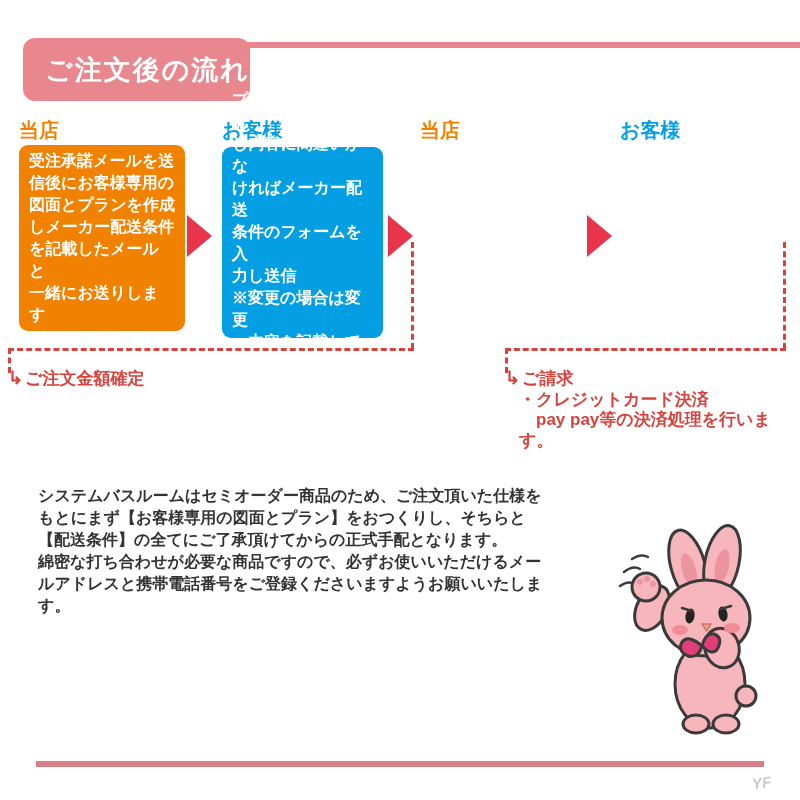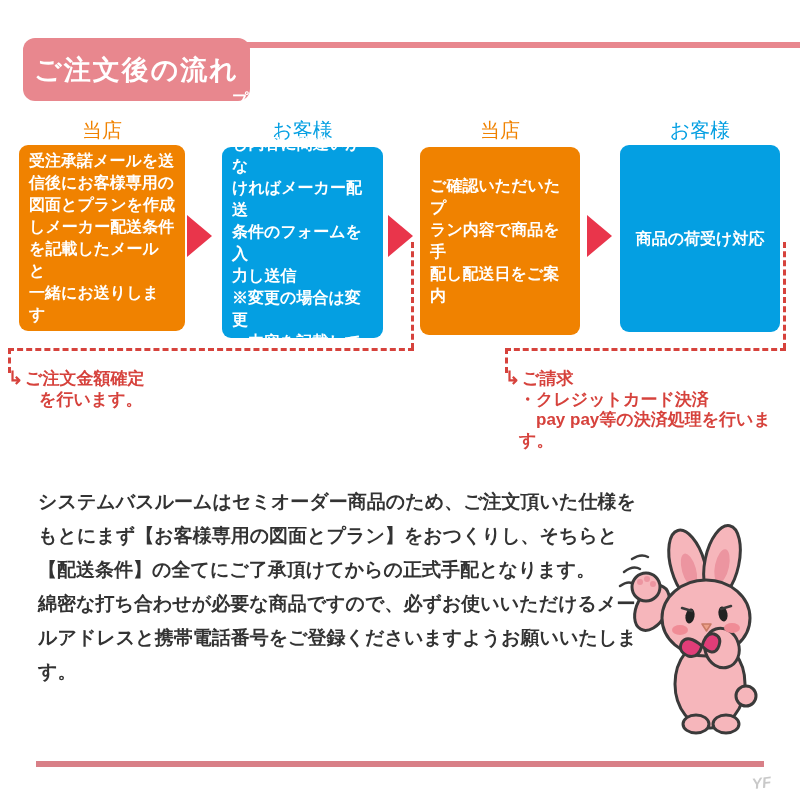--- a/index.html
+++ b/index.html
@@ -14,25 +14,25 @@
   #canvas{
     position:relative;width:800px;height:800px;background:#ffffff;overflow:hidden;
     font-family:"Liberation Sans",sans-serif;color:var(--body-text);
   }
   .abs{position:absolute;}
   .pre{white-space:pre-line;}
   
   .header-line{left:240px;top:42px;width:560px;height:6px;background:var(--header-pink);}
   .header-box{
     left:23px;top:38px;width:227px;height:63px;background:var(--header-pink);
-    border-radius:12px;display:flex;align-items:center;justify-content:center;
+    border-radius:12px;display:flex;align-items:center;justify-content:flex-end;
     color:#fff;font-size:27px;font-weight:bold;letter-spacing:2px;
   }
   
-  .actor{top:117px;height:26px;text-align:center;font-size:20px;font-weight:normal;line-height:26px;}
+  .actor{top:117px;height:26px;font-size:20px;font-weight:bold;line-height:26px;}
   .actor.orange{color:var(--store-orange);}
   .actor.blue{color:var(--customer-blue);}
   
   .flow-box{
     border-radius:9px;color:#fff;font-weight:bold;font-size:16px;line-height:22px;
     display:flex;flex-direction:column;justify-content:center;align-items:flex-start;
     padding:8px 10px;box-sizing:border-box;
   }
   .flow-box.orange{background:var(--store-orange);}
   .flow-box.blue{background:var(--customer-blue);}
@@ -45,21 +45,21 @@
   }
   
   .dash-v{border-left:3px dashed var(--annotation-red);width:0;}
   .dash-h{border-top:3px dashed var(--annotation-red);height:0;}
   
   .annot{color:var(--annotation-red);font-weight:bold;font-size:17px;line-height:20.5px;}
   .annot .annot-title{display:flex;align-items:baseline;}
   .annot .marker{font-size:18px;margin-right:2px;}
   .annot .annot-line{padding-left:14px;}
   
-  .body-copy{left:38px;top:485px;width:640px;font-size:19px;line-height:34px;font-weight:600;color:var(--body-text);}
+  .body-copy{left:38px;top:485px;width:640px;font-size:16px;line-height:22px;font-weight:600;color:var(--body-text);}
   .body-copy p{margin:0 0 13px 0;}
   
   .bottom-bar{left:36px;top:761px;width:728px;height:6px;background:#D87F87;}
   .watermark{left:752px;top:774px;color:#c9c9c9;font-size:15px;font-style:italic;font-weight:bold;transform:rotate(-8deg);}
   .rabbit{left:618px;top:524px;}
 </style>
 </head>
 <body>
 
 <div id="canvas">
@@ -87,48 +87,39 @@
     <div class="pre">プランと図面を確認
 し内容に間違いがな
 ければメーカー配送
 条件のフォームを入
 力し送信</div>
     <div class="pre">※変更の場合は変更
 　内容を記載してく
 　ださい</div>
   </div>
 
-  <div class="abs flow-box orange" style="left:420px;top:147px;width:160px;height:188px;">
-    <div class="pre">ご確認いただいたプ
-ラン内容で商品を手
-配し配送日をご案内</div>
-  </div>
 
-  <div class="abs flow-box blue center-text" style="left:620px;top:145px;width:160px;height:187px;">
-    <div class="pre">商品の荷受け対応</div>
-  </div>
 
   <div class="abs tri" style="left:187px;top:215px;"></div>
   <div class="abs tri" style="left:388px;top:215px;"></div>
   <div class="abs tri" style="left:587px;top:215px;"></div>
 
   <div class="abs dash-v" style="left:411px;top:242px;height:107px;"></div>
   <div class="abs dash-h" style="left:8px;top:348px;width:406px;"></div>
   <div class="abs dash-v" style="left:8px;top:348px;height:25px;"></div>
 
   <div class="abs dash-v" style="left:783px;top:242px;height:107px;"></div>
   <div class="abs dash-h" style="left:505px;top:348px;width:281px;"></div>
   <div class="abs dash-v" style="left:505px;top:348px;height:25px;"></div>
 
   <div class="abs annot" style="left:8px;top:368px;">
     <div class="annot-title">
       <span class="marker">↳</span>
       <span>ご注文金額確定</span>
     </div>
-    <div class="annot-line">　を行います。</div>
   </div>
 
   <div class="abs annot" style="left:505px;top:368px;">
     <div class="annot-title">
       <span class="marker">↳</span>
       <span>ご請求</span>
     </div>
     <div class="annot-line">・クレジットカード決済</div>
     <div class="annot-line">　pay pay等の決済処理を行います。</div>
   </div>

